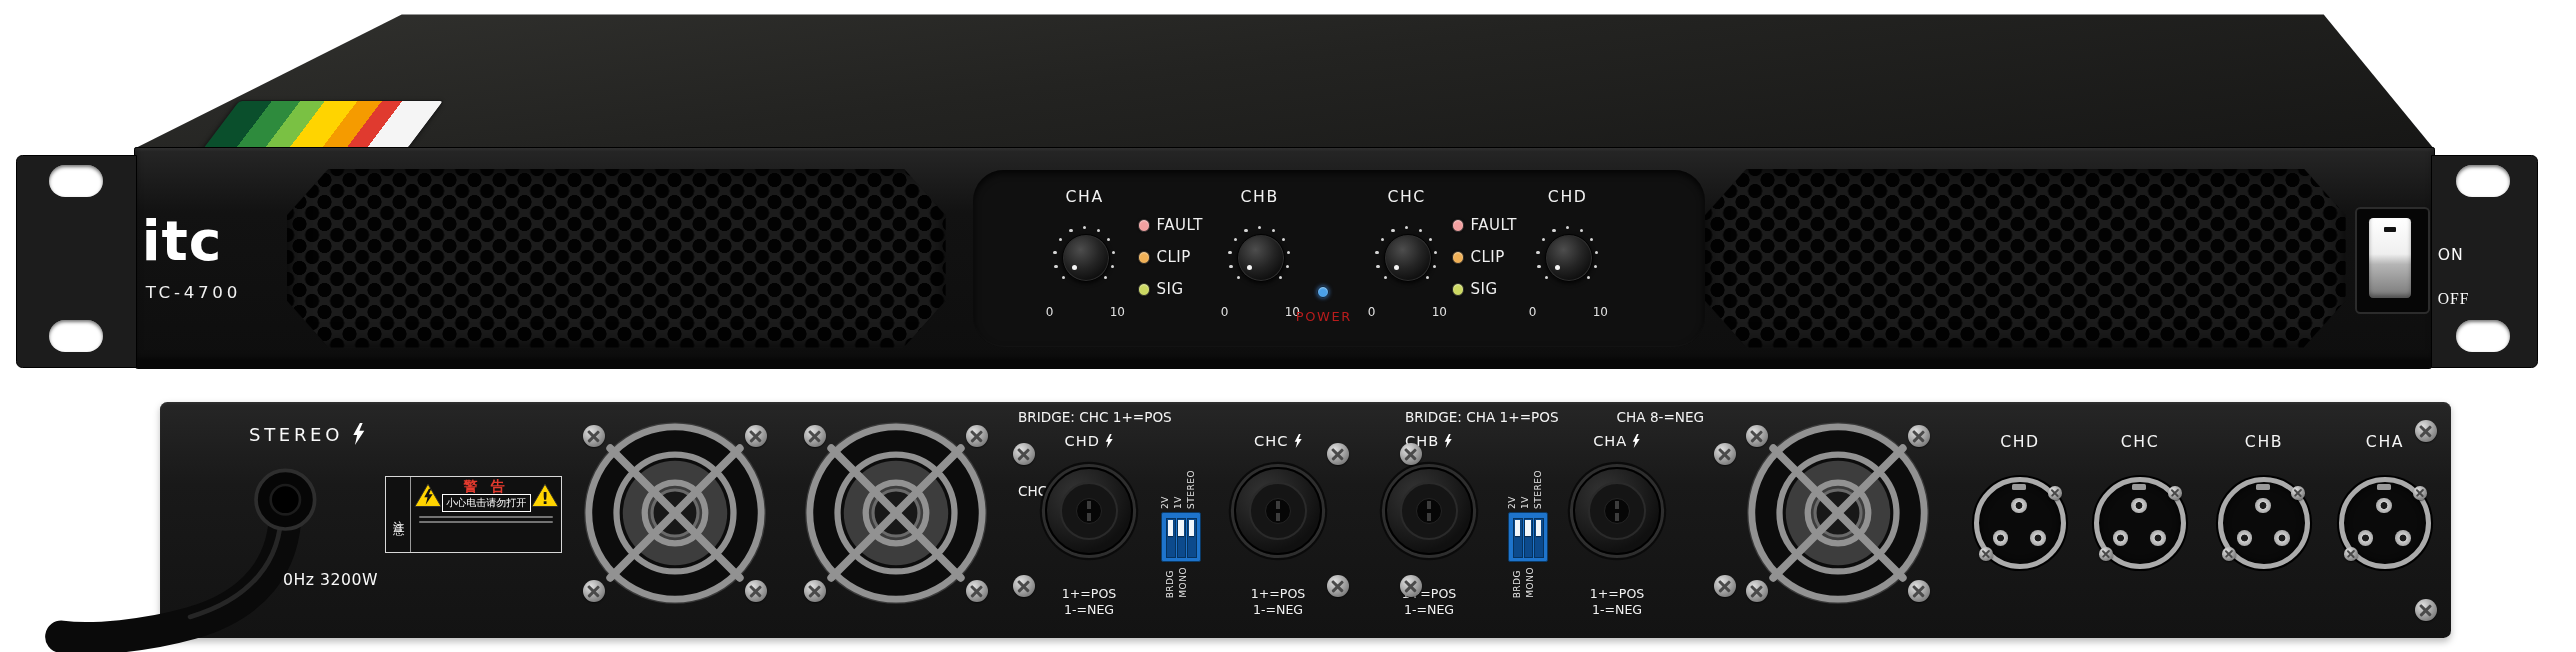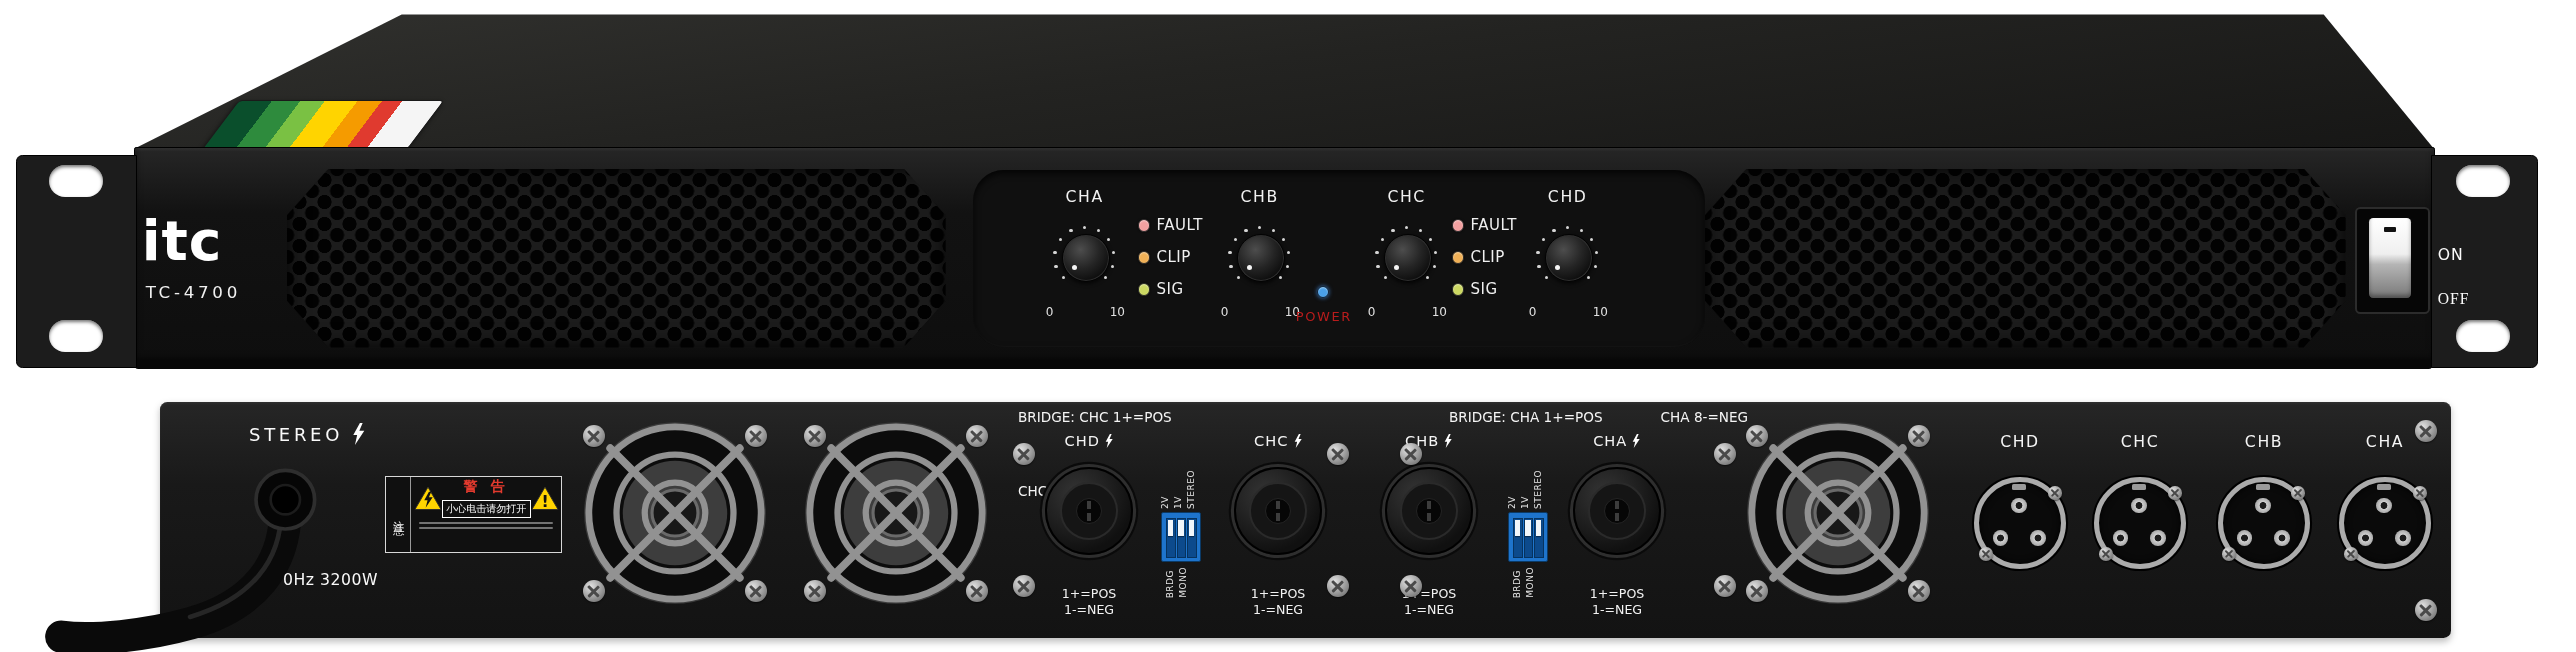--- a/index.html
+++ b/index.html
@@ -73,21 +73,21 @@
   .caution-text{font-size:18px;letter-spacing:3.7px;color:#fafafa;}
   .cable{position:absolute;left:-126px;top:37px;overflow:visible;z-index:5;}
   .rating{position:absolute;left:123px;top:168px;font-size:15.7px;color:#fafafa;letter-spacing:0.5px;z-index:6;}
 
   .warn-label{position:absolute;left:225px;top:74px;width:177px;height:77px;background:#101010;border:1px solid #d8d8d8;
     display:flex;box-sizing:border-box;}
   .warn-side{width:27px;border-right:0.5px solid #9a9a9a;display:flex;align-items:center;justify-content:center;}
   .warn-side span{writing-mode:vertical-rl;font-size:11.5px;color:#f0f0f0;letter-spacing:3.1px;}
   .warn-main{flex:1;display:flex;flex-direction:column;align-items:center;padding:2.1px 2.1px 3.1px;}
   .warn-top{display:flex;align-items:center;justify-content:space-between;width:100%;}
-  .warn-center{display:flex;flex-direction:column;align-items:center;gap:6px;}
+  .warn-center{display:flex;flex-direction:column;align-items:center;gap:0;}
   .warn-title{font-size:14px;font-weight:bold;color:#e23a2e;letter-spacing:4.2px;line-height:1.1;}
   .warn-box{border:0.5px solid #fff;padding:1px 3.7px;font-size:10px;color:#fff;white-space:nowrap;}
   .tiny-line{width:92%;height:2.1px;background:#c4c4c4;opacity:.55;border-radius:1px;margin-top:3.1px;}
   .maker{position:absolute;left:242px;top:158px;font-size:11.5px;line-height:22px;color:#e2e2e2;}
 
   .fan{position:absolute;width:188px;height:188px;}
   .screw{position:absolute;border-radius:50%;background:radial-gradient(circle at 35% 30%,#e2e2e2,#9a9a9a 55%,#5e5e5e);
     box-shadow:0 1px 1.6px rgba(0,0,0,.6);}
   .screw::before,.screw::after{content:"";position:absolute;left:15%;top:44%;width:70%;height:12%;background:#4a4a4a;border-radius:1px;}
   .screw::before{transform:rotate(45deg);}
@@ -311,21 +311,21 @@
         <div class="tiny-line"></div>
         <div class="tiny-line"></div>
       </div>
     </div>
 
 
     <div class="bridge" style="left:858px;flex-direction:column;">
       <span>BRIDGE: CHC 1+=POS</span>
       <span>CHC 4-=NEG</span>
     </div>
-    <div class="bridge" style="left:1245px;margin-left:44px;">
+    <div class="bridge" style="left:1245px;">
       <span>BRIDGE: CHA 1+=POS</span>
       <span>CHA 8-=NEG</span>
     </div>
 
     <div class="spk-label" style="left:885px;">
       <span>CHD</span>
       <svg width="8.4" height="14" viewBox="0 0 24 40">
           <path d="M14 0 L2 22 L9 22 L5 40 L22 14 L13 14 L19 0 Z" fill="#fff"></path>
         </svg>
     </div>

